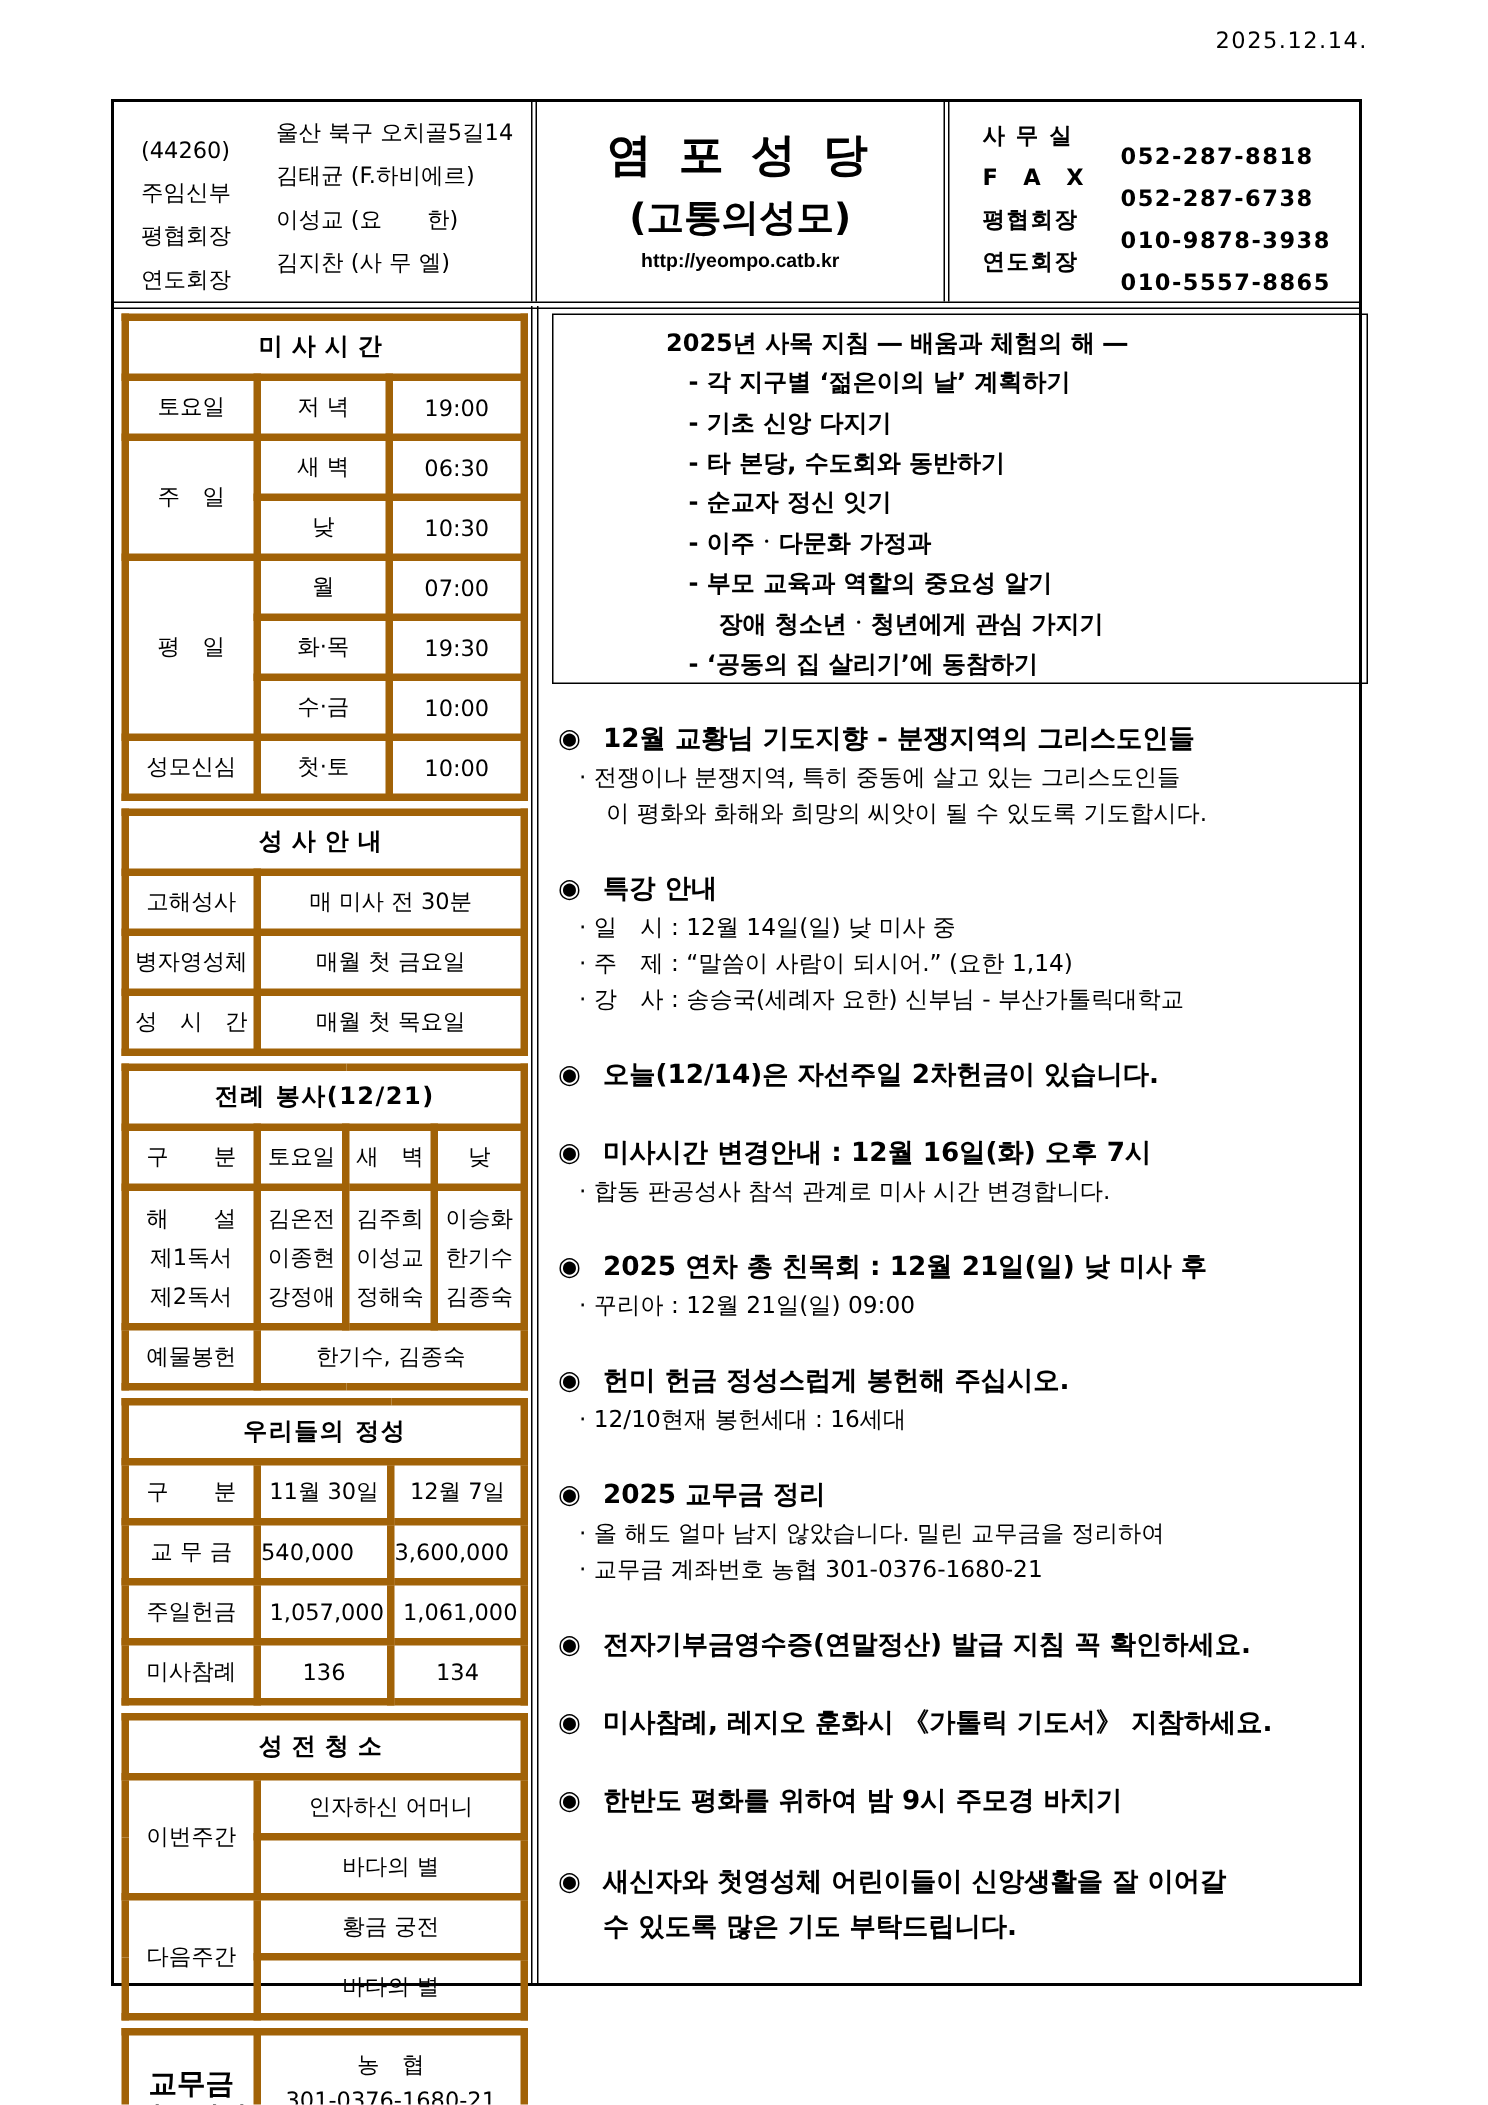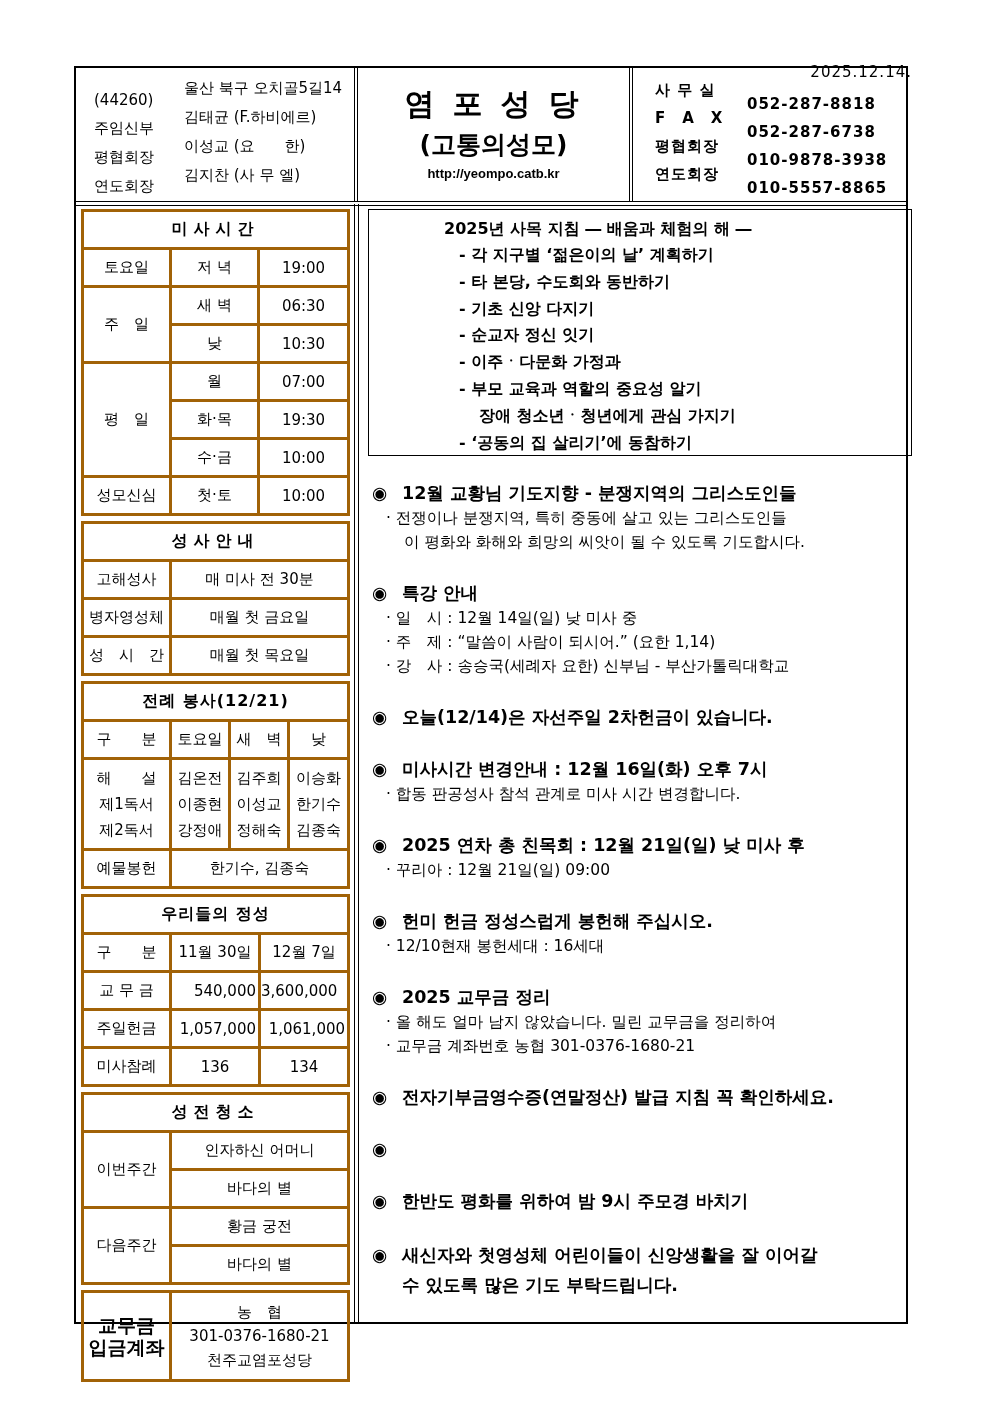--- a/index.html
+++ b/index.html
@@ -1,17 +1,17 @@
 <!DOCTYPE html>
 <html><head>
 <meta charset="utf-8">
 <style>
   html, body { margin: 0; padding: 0; background: #ffffff; }
   body { width: 992px; height: 1403px; position: relative; font-family: "DejaVu Sans", sans-serif; color: #000; }
-  .date { position: absolute; right: 80px; top: 18px; font-size: 15px; letter-spacing: 1px; margin-top: 45px; }
+  .date { position: absolute; right: 80px; top: 18px; font-size: 15px; letter-spacing: 1px; }
   .frame { position: absolute; left: 74px; top: 66px; width: 834px; height: 1258px; border: 2px solid #000; box-sizing: border-box; }
   .hdr { position: absolute; left: 0; top: 0; right: 0; height: 133px; }
   .hdr-left { position: absolute; left: 0; top: 0; width: 278px; height: 133px; border-right: 1px solid #000; }
   .hdr-mid { position: absolute; left: 281px; top: 0; width: 271px; height: 133px; border-left: 1px solid #000; border-right: 1px solid #000; text-align: center; }
   .hdr-right { position: absolute; left: 556px; top: 0; right: 0; height: 133px; border-left: 1px solid #000; }
   .hdr-sep { position: absolute; left: 0; right: 0; top: 133px; height: 3px; border-top: 1px solid #000; border-bottom: 1px solid #000; }
   .info-row { display: flex; height: 29px; align-items: center; font-size: 15px; }
   .info-row .k { width: 90px; padding-left: 18px; margin-top: 22px; }
   .info-row .v { flex: 1; }
   .hdr-left .rows { padding-top: 6px; }
@@ -19,21 +19,21 @@
   .subtitle { font-size: 25px; font-weight: bold; line-height: 30px; }
   .url { font-size: 13px; font-weight: bold; margin-top: 6px; font-family: "Liberation Sans", sans-serif; }
   .hdr-right .rows { padding-top: 8px; font-weight: bold; }
   .contact-row { display: flex; height: 28px; align-items: center; font-size: 15px; }
   .contact-row .k { width: 92px; padding-left: 22px; letter-spacing: 1px; }
   .contact-row .v { flex: 1; letter-spacing: 1px; margin-top: 27px; }
   .col-sep { position: absolute; top: 136px; bottom: 0; left: 278px; width: 3px; border-left: 1px solid #000; border-right: 1px solid #000; }
   .left-col { position: absolute; left: 5px; top: 141px; width: 266px; }
   .right-col { position: absolute; left: 286px; top: 141px; right: 0; bottom: 0; }
   table.box { width: 266px; border-collapse: collapse; border: 2px solid #000; margin-bottom: 5px; font-size: 15px; table-layout: fixed; }
-  table.box td { border: 3px solid #a16207; text-align: center; padding: 0; }
+  table.box td { border: 5px solid #a16207; text-align: center; padding: 0; }
   table.box td.head { font-weight: bold; font-size: 16px; letter-spacing: 6px; height: 35px; }
   .row36 td { height: 35px; }
   .mission { margin: 0 0 0 6px; width: 544px; height: 247px; border: 1px solid #000; box-sizing: border-box; padding-top: 6px; }
   .mission .mtitle { font-size: 16px; font-weight: bold; padding-left: 75px; line-height: 26px; }
   .mission .mitem { font-size: 16px; font-weight: bold; padding-left: 90px; line-height: 26.8px; }
   .mission .mitem.cont { padding-left: 110px; }
   .notices { padding-left: 10px; padding-top: 24px; }
   .notice { margin-bottom: 26px; }
   .ntitle { font-size: 17.5px; font-weight: bold; line-height: 26px; display: flex; }
   .ntitle .bullet { width: 30px; display: inline-block; }
@@ -223,21 +223,21 @@
           <tr>
             <td class="head" colspan="3" style="letter-spacing:1px">우리들의 정성</td>
           </tr>
       <tr class="row36">
             <td>구　　분</td>
             <td>11월 30일</td>
             <td>12월 7일</td>
           </tr>
       <tr class="row36">
             <td>교 무 금</td>
-            <td style="text-align:right;padding-right:2px">540,000</td>
+            <td style="text-align:left;padding-right:2px">540,000</td>
             <td style="text-align:left;padding-right:2px">3,600,000</td>
           </tr>
       <tr class="row36">
             <td>주일헌금</td>
             <td style="text-align:right;padding-right:2px">1,057,000</td>
             <td style="text-align:right;padding-right:2px">1,061,000</td>
           </tr>
       <tr class="row36">
             <td>미사참례</td>
             <td>136</td>
@@ -290,22 +290,22 @@
             </td>
       </tr>
     </tbody>
       </table>
   </div>
 
   <div class="right-col">
     <div class="mission">
       <div class="mtitle">2025년 사목 지침 ― 배움과 체험의 해 ―</div>
       <div class="mitem">- 각 지구별 ‘젊은이의 날’ 계획하기</div>
+      <div class="mitem">- 기초 신앙 다지기</div>
       <div class="mitem">- 타 본당, 수도회와 동반하기</div>
-      <div class="mitem">- 기초 신앙 다지기</div>
       <div class="mitem">- 순교자 정신 잇기</div>
       <div class="mitem">- 이주ㆍ다문화 가정과</div>
       <div class="mitem">- 부모 교육과 역할의 중요성 알기</div>
       <div class="mitem cont">장애 청소년ㆍ청년에게 관심 가지기</div>
       <div class="mitem">- ‘공동의 집 살리기’에 동참하기</div>
     </div>
 
     <div class="notices">
       <div class="notice">
         <div class="ntitle">
@@ -361,20 +361,21 @@
       </div>
       <div class="notice">
         <div class="ntitle">
             <span class="bullet">◉</span>
             <span>전자기부금영수증(연말정산) 발급 지침 꼭 확인하세요.</span>
           </div>
       </div>
       <div class="notice">
         <div class="ntitle">
             <span class="bullet">◉</span>
+            <span>미사참례, 레지오 훈화시 《가톨릭 기도서》 지참하세요.</span>
           </div>
       </div>
       <div class="notice">
         <div class="ntitle">
             <span class="bullet">◉</span>
             <span>한반도 평화를 위하여 밤 9시 주모경 바치기</span>
           </div>
       </div>
       <div class="notice" style="margin-bottom:0">
         <div class="ntitle" style="line-height:30px">

